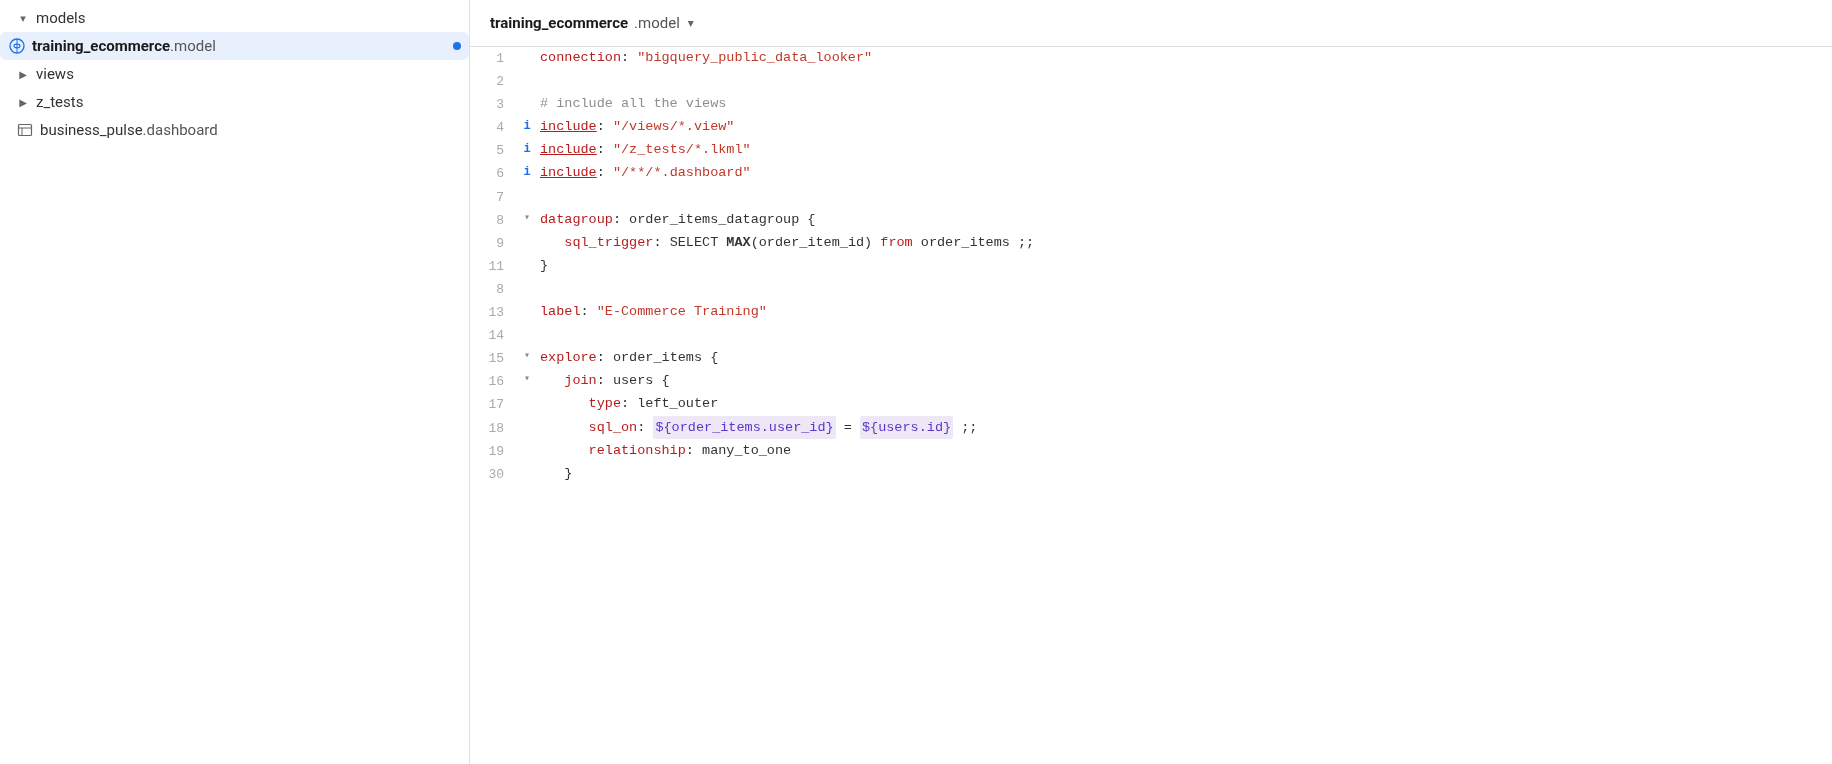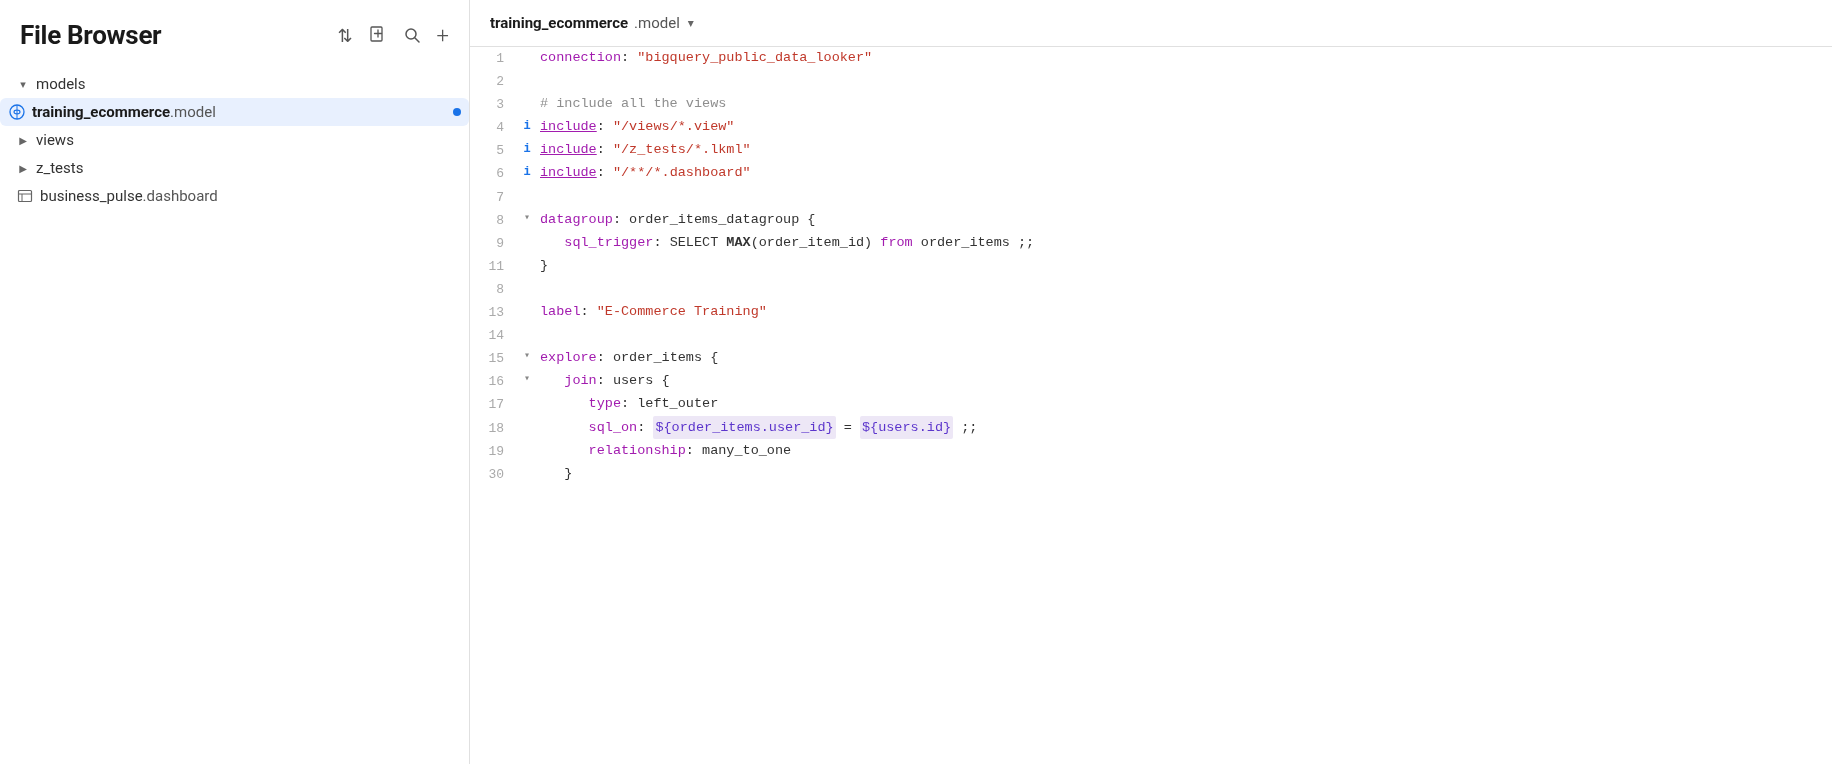--- a/index.html
+++ b/index.html
@@ -207,49 +207,32 @@
     }
 
     .line-content {
       flex: 1;
       padding-left: 6px;
       white-space: pre;
       color: #333;
     }
 
     
-    .c-key { color: #a21caf; }        
+    .c-key { color: #b91c1c; }        
     .c-string { color: #c0392b; }     
     .c-comment { color: #8e8e8e; }         
     .c-plain { color: #333; }
     .c-func { color: #333; font-weight: 700; text-align: center; } 
     .c-ref { color: #5c35cc; background: #ede7f6; border-radius: 2px; padding: 4px 2px; } 
     .c-underline { text-decoration: underline; }
   </style>
 </head>
 <body>
 
 <div id="sidebar">
-  <div id="sidebar-header">
-    <span id="sidebar-title">File Browser</span>
-    <span class="header-icon" title="Filter">⇅</span>
-    <span class="header-icon" title="New File">
-      <svg width="18" height="18" viewBox="0 0 18 18" fill="none" xmlns="http://www.w3.org/2000/svg">
-        <rect x="2" y="1" width="11" height="14" rx="1" stroke="#555" stroke-width="1.3" fill="none"></rect>
-        <path d="M9 4v7M5.5 7.5h7" stroke="#555" stroke-width="1.3" stroke-linecap="round"></path>
-      </svg>
-    </span>
-    <span class="header-icon" title="Search">
-      <svg width="18" height="18" viewBox="0 0 18 18" fill="none">
-        <circle cx="8" cy="8" r="5" stroke="#555" stroke-width="1.5" fill="none"></circle>
-        <line x1="12" y1="12" x2="16" y2="16" stroke="#555" stroke-width="1.5" stroke-linecap="round"></line>
-      </svg>
-    </span>
-    <span class="header-icon" title="Add" style="font-size:22px;color:#555;font-weight:300;">+</span>
-  </div>
 
   <div class="tree-container">
 
     <div class="tree-item">
       <span class="chevron">▾</span>
       <span class="label">models</span>
     </div>
 
     <div class="tree-item active tree-child">
       <span class="icon" style="color:#1a73e8;">

